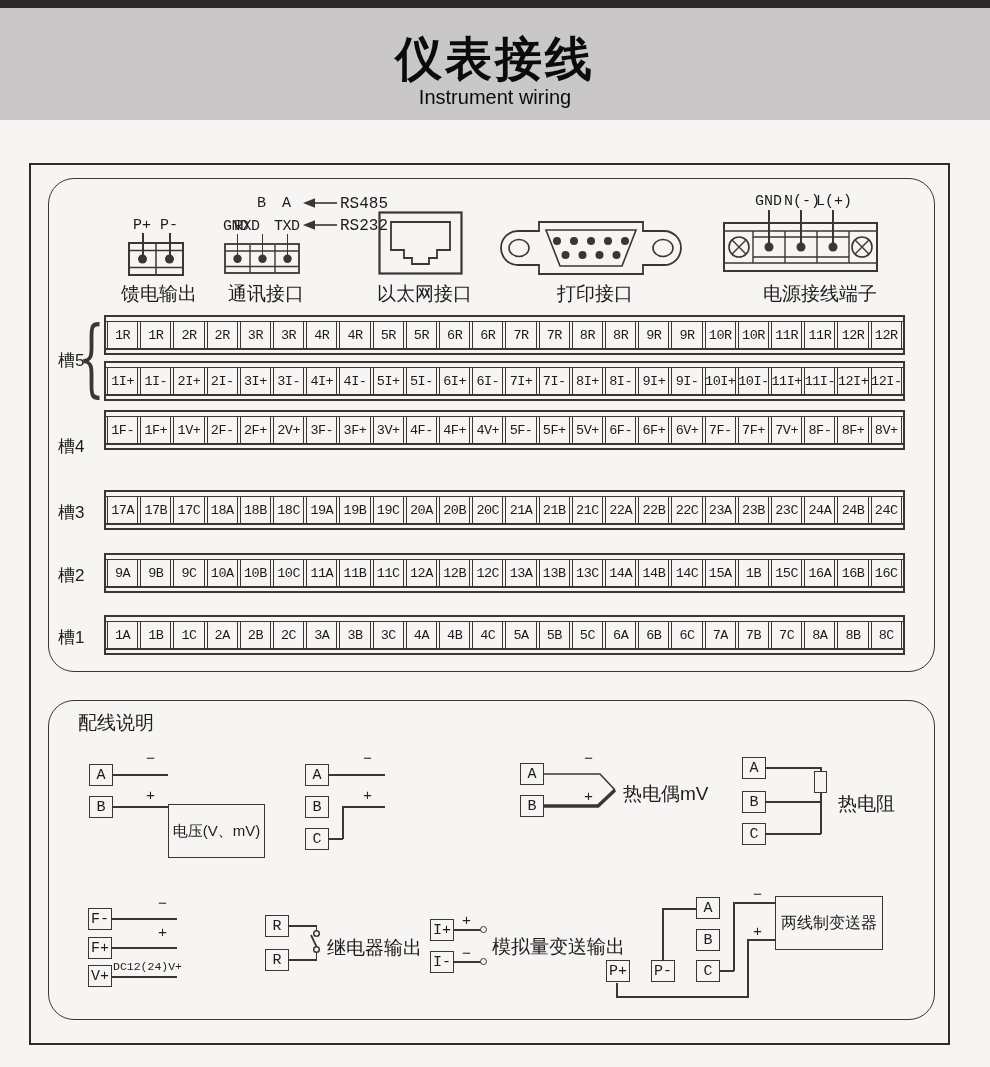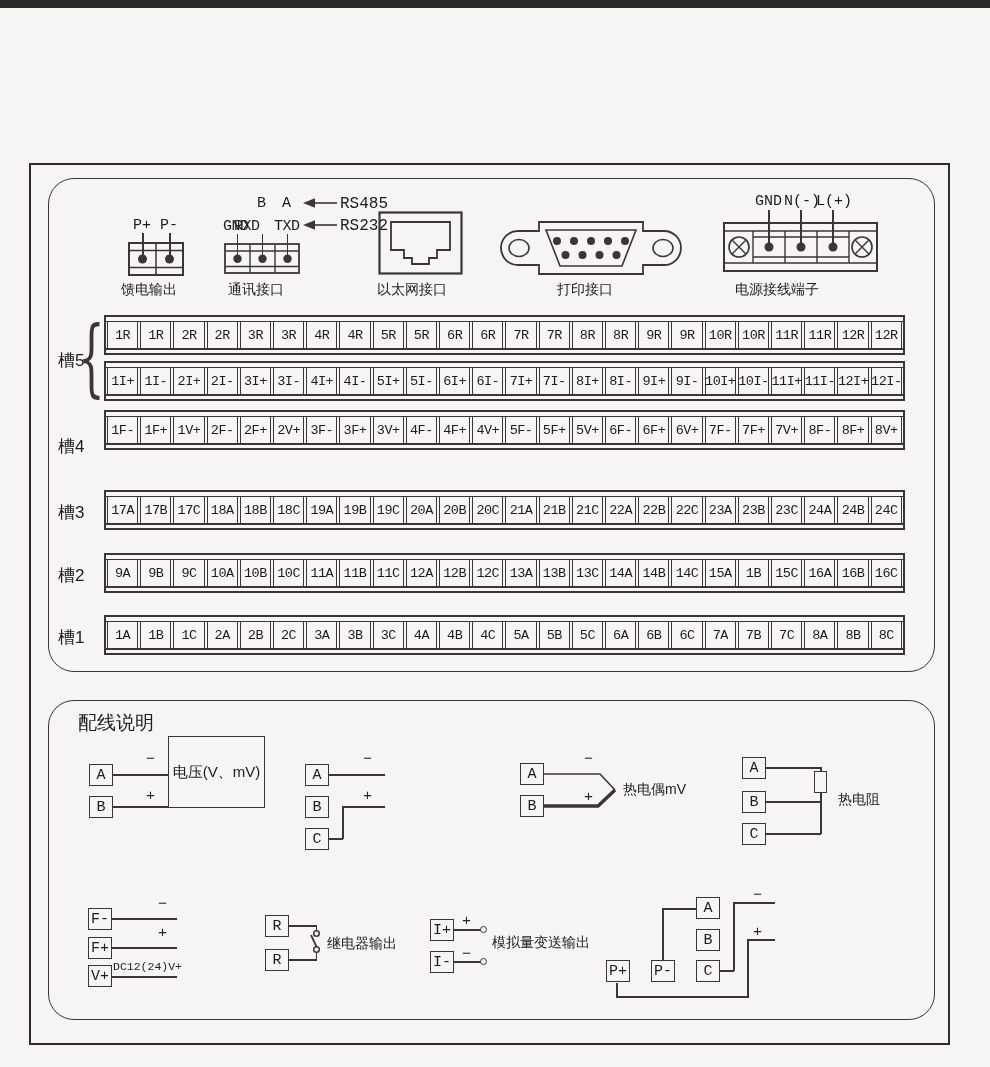--- a/index.html
+++ b/index.html
@@ -25,21 +25,21 @@
   .wv { position:absolute; width:1.6px; background:#3a3633; }
   
   .term { position:absolute; width:24px; height:22px; border:1.6px solid #3a3633; background:#f6f5f4;
           display:flex; align-items:center; justify-content:center;
           font:15px "Liberation Mono",monospace; z-index:2; }
   .dbox { position:absolute; border:1.6px solid #3a3633; background:#f6f5f4;
           display:flex; align-items:center; justify-content:center; z-index:2;
           font-size:16px; white-space:nowrap; }
   .sign { position:absolute; font:15px "Liberation Mono",monospace; color:#262320; }
   .pin  { position:absolute; font:15px "Liberation Mono",monospace; white-space:nowrap; }
-  .dlabel { position:absolute; font-size:14px; white-space:nowrap; }
+  .dlabel { position:absolute; font-size:19px; white-space:nowrap; }
   .note { position:absolute; font:11.5px "Liberation Mono",monospace; white-space:nowrap; }
   .oc { position:absolute; width:7px; height:7px; border:1.5px solid #3a3633; border-radius:50%; background:#f6f5f4; }
   .res { position:absolute; width:13px; height:22px; border:1.6px solid #3a3633; background:#f6f5f4; z-index:2; }
   
   .strip { position:absolute; left:104px; width:801px; height:40px; border:2px solid #3a3633; background:#f6f5f4; }
   .rail-t { position:absolute; left:0; right:0; top:3.5px; height:1.5px; background:#3a3633; }
   .rail-b { position:absolute; left:0; right:0; bottom:3.5px; height:1.5px; background:#3a3633; }
   .cells { position:absolute; left:0; right:0; top:5px; bottom:5px; display:flex; }
   .cell { flex:1; display:flex; align-items:center; justify-content:center;
           border-left:1.4px solid #3a3633; border-right:1.4px solid #3a3633; margin:0 1px;
@@ -51,20 +51,24 @@
   svg { position:absolute; overflow:visible; }
   svg * { stroke:#3a3633; fill:none; }
   svg .fill { fill:#3a3633; stroke:none; }
 </style>
 </head>
 <body>
 
 <div id="page">
 
   <div class="top-strip"></div>
+  <div class="banner">
+    <div class="title">仪表接线</div>
+    <div class="sub">Instrument wiring</div>
+  </div>
 
   <div class="outer-box"></div>
   <div class="round-box" style="left:48px;top:178px;width:887px;height:494px"></div>
   <div class="round-box" style="left:48px;top:700px;width:887px;height:320px"></div>
 
   <span class="pin" style="left:133px;top:217px">P+</span>
   <span class="pin" style="left:160px;top:217px">P-</span>
   <div class="wv" style="left:142px;top:233px;height:26px"></div>
   <div class="wv" style="left:169px;top:233px;height:26px"></div>
   <svg style="left:128px;top:242px" width="56" height="34" viewBox="0 0 56 34">
@@ -135,21 +139,21 @@
     <rect x="1" y="1" width="153" height="48" stroke-width="2"></rect>
     <path d="M2,9 H153 M2,41 H153 M30,9 V41 M126,9 V41 M30,15 H126 M30,35 H126 M62,9 V41 M94,9 V41" stroke-width="1.4"></path>
     <circle cx="16" cy="25" r="10" stroke-width="1.6"></circle>
     <path d="M9.3,18.3 L22.7,31.7 M22.7,18.3 L9.3,31.7" stroke-width="1.4"></path>
     <circle cx="139" cy="25" r="10" stroke-width="1.6"></circle>
     <path d="M132.3,18.3 L145.7,31.7 M145.7,18.3 L132.3,31.7" stroke-width="1.4"></path>
     <circle class="fill" cx="46" cy="25" r="4.5"></circle>
       <circle class="fill" cx="78" cy="25" r="4.5"></circle>
       <circle class="fill" cx="110" cy="25" r="4.5"></circle>
   </svg>
-  <div class="dlabel" style="left:735px;top:281px">电源接线端子</div>
+  <div class="dlabel" style="left:763px;top:281px">电源接线端子</div>
 
   <div class="slot-label" style="top:349px">槽5</div>
   <div class="brace">{</div>
   <div class="strip" style="top:315px">
     <div class="rail-t"></div>
       <div class="rail-b"></div>
     <div class="cells">
         <div class="cell">1R</div>
         <div class="cell">1R</div>
         <div class="cell">2R</div>
@@ -336,21 +340,21 @@
   </div>
 
   <div class="dlabel" style="left:78px;top:710px;font-size:19px">配线说明</div>
 
   <div class="term" style="left:89px;top:764px">A</div>
   <div class="term" style="left:89px;top:796px">B</div>
   <div class="wh" style="left:111px;top:774px;width:57px"></div>
   <div class="wh" style="left:111px;top:806px;width:57px"></div>
   <span class="sign" style="left:146px;top:751px">−</span>
   <span class="sign" style="left:146px;top:788px">+</span>
-  <div class="dbox" style="left:168px;top:736px;width:97px;height:72px;font-size:15px">电压(V、mV)</div>
+  <div class="dbox" style="left:168px;top:804px;width:97px;height:54px;font-size:15px">电压(V、mV)</div>
 
   <div class="term" style="left:305px;top:764px">A</div>
   <div class="term" style="left:305px;top:796px">B</div>
   <div class="term" style="left:305px;top:828px">C</div>
   <div class="wh" style="left:327px;top:774px;width:58px"></div>
   <span class="sign" style="left:363px;top:751px">−</span>
   <div class="wh" style="left:329px;top:838px;width:14px"></div>
   <div class="wv" style="left:342px;top:806px;height:33px"></div>
   <div class="wh" style="left:342px;top:806px;width:43px"></div>
   <span class="sign" style="left:363px;top:788px">+</span>
@@ -417,14 +421,15 @@
   <div class="wh" style="left:662px;top:908px;width:34px"></div>
   <div class="wh" style="left:720px;top:970px;width:14px"></div>
   <div class="wv" style="left:733px;top:902px;height:69px"></div>
   <div class="wh" style="left:733px;top:902px;width:42px"></div>
   <span class="sign" style="left:753px;top:887px">−</span>
   <div class="wv" style="left:616px;top:983px;height:14px"></div>
   <div class="wh" style="left:616px;top:996px;width:133px"></div>
   <div class="wv" style="left:747px;top:939px;height:58px"></div>
   <div class="wh" style="left:747px;top:939px;width:28px"></div>
   <span class="sign" style="left:753px;top:924px">+</span>
+  <div class="dbox" style="left:775px;top:896px;width:108px;height:54px">两线制变送器</div>
 
 </div>
 
 </body></html>

